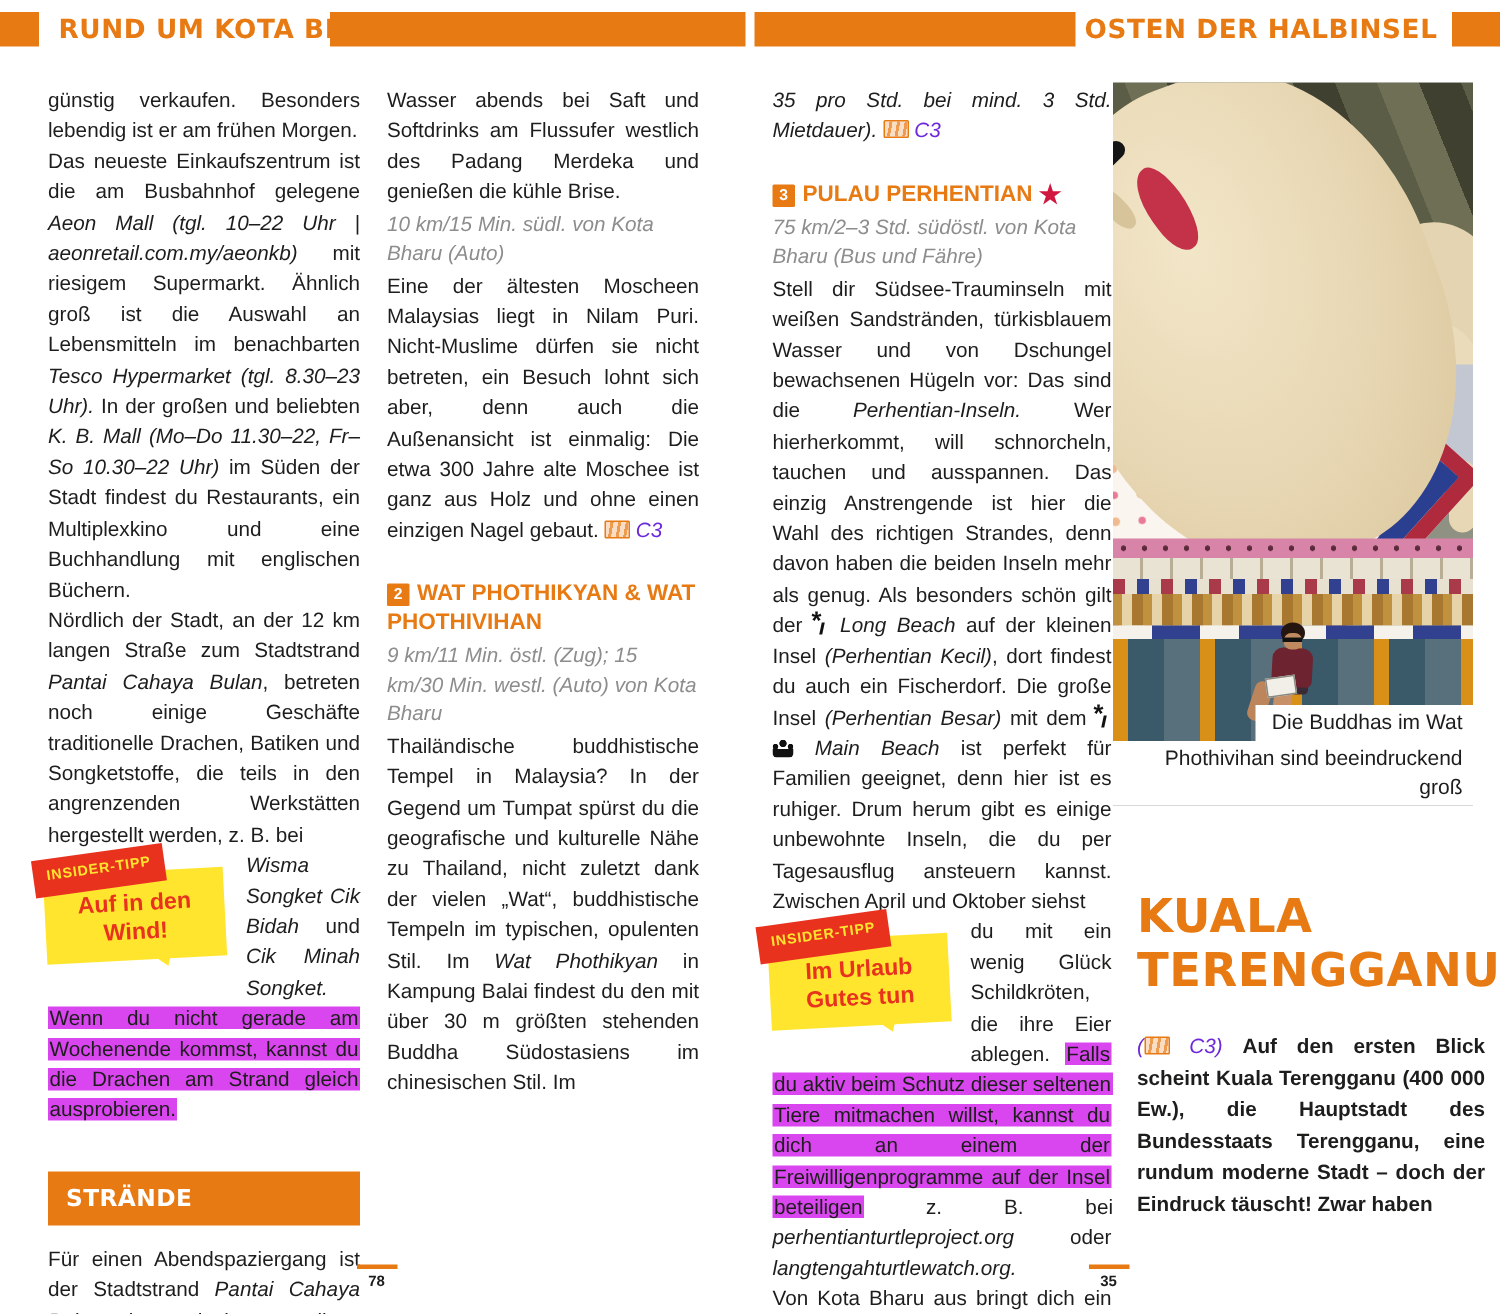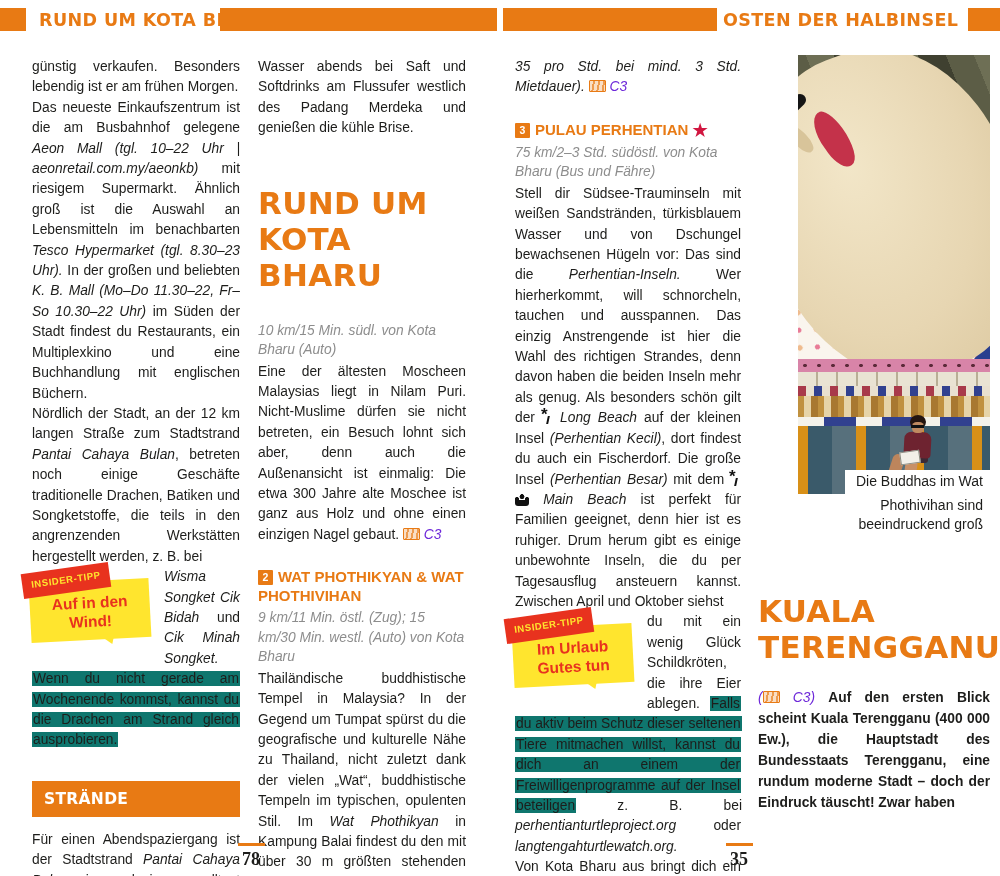--- a/index.html
+++ b/index.html
@@ -16,21 +16,21 @@
   .col{position:absolute;top:57px}
   .c1{left:32px;width:208px}
   .c2{left:258px;width:208px}
   .c3{left:515px;width:226px}
 
   .p{font-size:13.8px;line-height:20.4px;text-align:justify;color:#1d1d1b;margin:0}
   .meta{font-size:13.8px;line-height:19.5px;font-style:italic;color:#8d8d8d;text-align:left;margin:1px 0 2px}
   .run{white-space:normal}
   .r-i{font-style:italic}
   .r-b{font-weight:bold}
-  .r-hl{background:#0f766e;padding:0 1px;box-decoration-break:clone;-webkit-box-decoration-break:clone}
+  .r-hl{background:#d946ef;padding:0 1px;box-decoration-break:clone;-webkit-box-decoration-break:clone}
   .r-c3{color:#6d28d9;font-style:italic}
 
   
   .r-map{display:inline-block;width:15px;height:10px;vertical-align:-1px;border:1.2px solid #e87a14;border-radius:1px;
     background:repeating-linear-gradient(100deg,rgba(232,122,20,.25) 0 3px,rgba(232,122,20,.75) 3px 5px)}
   .r-palm{display:inline-block;position:relative;width:11px;height:13px;vertical-align:-2px}
   .r-palm::before{content:"*";position:absolute;left:-1px;top:-3px;font-size:17px;line-height:13px;font-weight:bold;color:#111}
   .r-palm::after{content:"";position:absolute;left:5px;top:5px;width:1.7px;height:8px;background:#111;transform:skewX(-12deg)}
   .r-fam{display:inline-block;width:14px;height:12px;vertical-align:-2px;border-radius:0 0 3px 3px;background:
     radial-gradient(circle at 50% 22%,#111 2.2px,transparent 2.7px),
@@ -55,21 +55,21 @@
   
   .tip{float:left;width:126px;height:88px;position:relative;margin:3px 8px 2px -2px}
   .tip-ribbon{position:absolute;top:-2px;left:-8px;background:#e8321e;color:#ffe52e;font-size:9.5px;font-weight:bold;
     letter-spacing:.6px;padding:2px 9px 3px;transform:rotate(-8deg);z-index:2}
   .tip-bubble{position:absolute;top:11px;left:0;width:112px;background:#ffe52e;color:#e8321e;font-weight:bold;
     font-size:15.5px;line-height:19px;text-align:center;padding:12px 4px 9px;transform:rotate(-3deg)}
   .tip-bubble::after{content:"";position:absolute;left:60%;bottom:-13px;border:8px solid transparent;
     border-top:10px solid #ffe52e;transform:skewX(28deg)}
 
   
-  .photo{position:absolute;left:798px;top:55px;width:192px;height:482px;overflow:hidden;background:#8f9183}
+  .photo{position:absolute;left:742px;top:55px;width:240px;height:482px;overflow:hidden;background:#8f9183}
   .photo .abs{position:absolute}
   .ph-beams{left:0;top:0;width:100%;height:120px;
     background:repeating-linear-gradient(68deg,#3f4030 0 26px,#5c5d46 26px 52px,#6e6f55 52px 78px)}
   .ph-shoulder{left:128px;top:100px;width:140px;height:150px;background:#e5d4b2;border-radius:30%;transform:rotate(-18deg)}
   .ph-arm{left:14px;top:166px;width:230px;height:58px;background:#eadbbb;border-radius:29px;transform:rotate(-4deg)}
   .ph-graybox{left:150px;top:188px;width:95px;height:85px;background:#c2c7d2}
   .ph-pillar{left:106px;top:238px;width:64px;height:132px;background:linear-gradient(90deg,#b9bfd0,#d3d8e2)}
   .ph-knob{left:224px;top:252px;width:18px;height:48px;background:#e8d7b5;border-radius:9px}
   .ph-pillow{left:-52px;top:148px;width:225px;height:225px;transform:rotate(42deg);border:11px solid #b02a3e;
     background-color:#faf5ee;background-image:
@@ -102,22 +102,22 @@
   .w-top{left:106px;top:377px;width:27px;height:26px;background:#6e2330;border-radius:7px 7px 4px 4px;transform:rotate(3deg)}
   .w-book{left:102px;top:396px;width:18px;height:11px;background:#f2efe8;border:1px solid #8a8a80;transform:rotate(-8deg)}
   .w-leg1{left:92px;top:399px;width:12px;height:27px;background:#bd855c;border-radius:5px;transform:rotate(18deg)}
   .w-leg2{left:107px;top:398px;width:12px;height:29px;background:#c89067;border-radius:5px;transform:rotate(8deg)}
   .w-shorts{left:110px;top:396px;width:20px;height:12px;background:#3a2a35;border-radius:3px}
   .ph-caption{position:absolute;right:0;bottom:0;text-align:right;font-size:14px;line-height:19px;color:#1d1d1b}
   .cap-line{display:block;width:fit-content;margin-left:auto;background:#fff;padding:2px 7px 3px 11px}
 
   
   .pgline{position:absolute;top:843px;width:27px;height:3px;background:#e87a14}
-  .pgnum{position:absolute;top:849px;width:40px;text-align:center;font-weight:bold;font-size:18px;color:#1d1d1b;
-    font-family:Liberation Serif, serif}
+  .pgnum{position:absolute;top:849px;width:40px;text-align:center;font-weight:bold;font-size:10px;color:#1d1d1b;
+    font-family:Liberation Sans, sans-serif}
 </style>
 </head>
 <body>
 
 <div class="spread">
 
   <div class="hbar" style="left:0;width:26px"></div>
   <div class="htitle" style="left:39px">RUND UM KOTA BHARU</div>
   <div class="hbar" style="left:220px;width:277px"></div>
   <div class="hbar" style="left:503px;width:214px"></div>
@@ -138,24 +138,20 @@
       </div>
       <span><span class="run r-i">Wisma Songket Cik Bidah</span><span class="run"> und </span><span class="run r-i">Cik Minah Songket.</span><span class="run"> </span><span class="run r-hl">Wenn du nicht gerade am Wochenende kommst, kannst du die Drachen am Strand gleich ausprobieren.</span></span>
     </div>
     <div class="secbox">STRÄNDE</div>
     <div class="p"><span class="run">Für einen Abendspaziergang ist der Stadtstrand </span><span class="run r-i">Pantai Cahaya Bulan</span><span class="run"> prima, schwimmen solltest du dort wegen der Strömung jedoch nicht.</span></div>
 
   </div>
 
   <div class="col c2">
     <div class="p"><span class="run">Wasser abends bei Saft und Softdrinks am Flussufer westlich des Padang Merdeka und genießen die kühle Brise.</span></div>
-    <div class="bigtitle">
-      <span>RUND UM</span><br>
-      <span>KOTA BHARU</span>
-    </div>
     <div class="p meta"><span class="run">10 km/15 Min. südl. von Kota Bharu (Auto)</span></div>
     <div class="p"><span class="run">Eine der ältesten Moscheen Malaysias liegt in Nilam Puri. Nicht-Muslime dürfen sie nicht betreten, ein Besuch lohnt sich aber, denn auch die Außenansicht ist einmalig: Die etwa 300 Jahre alte Moschee ist ganz aus Holz und ohne einen einzigen Nagel gebaut. </span><span class="run r-map"></span><span class="run r-c3"> C3</span></div>
     <div class="item-h">
       <span class="badge">2</span><span>WAT PHOTHIKYAN &amp; WAT PHOTHIVIHAN</span>
     </div>
     <div class="p meta"><span class="run">9 km/11 Min. östl. (Zug); 15 km/30 Min. westl. (Auto) von Kota Bharu</span></div>
     <div class="p"><span class="run">Thailändische buddhistische Tempel in Malaysia? In der Gegend um Tumpat spürst du die geografische und kulturelle Nähe zu Thailand, nicht zuletzt dank der vielen „Wat“, buddhistische Tempeln im typischen, opulenten Stil. Im </span><span class="run r-i">Wat Phothikyan</span><span class="run"> in Kampung Balai findest du den mit über 30 m größten stehenden Buddha Südostasiens im chinesischen Stil. Im </span></div>
   </div>
 
   <div class="col c3">

